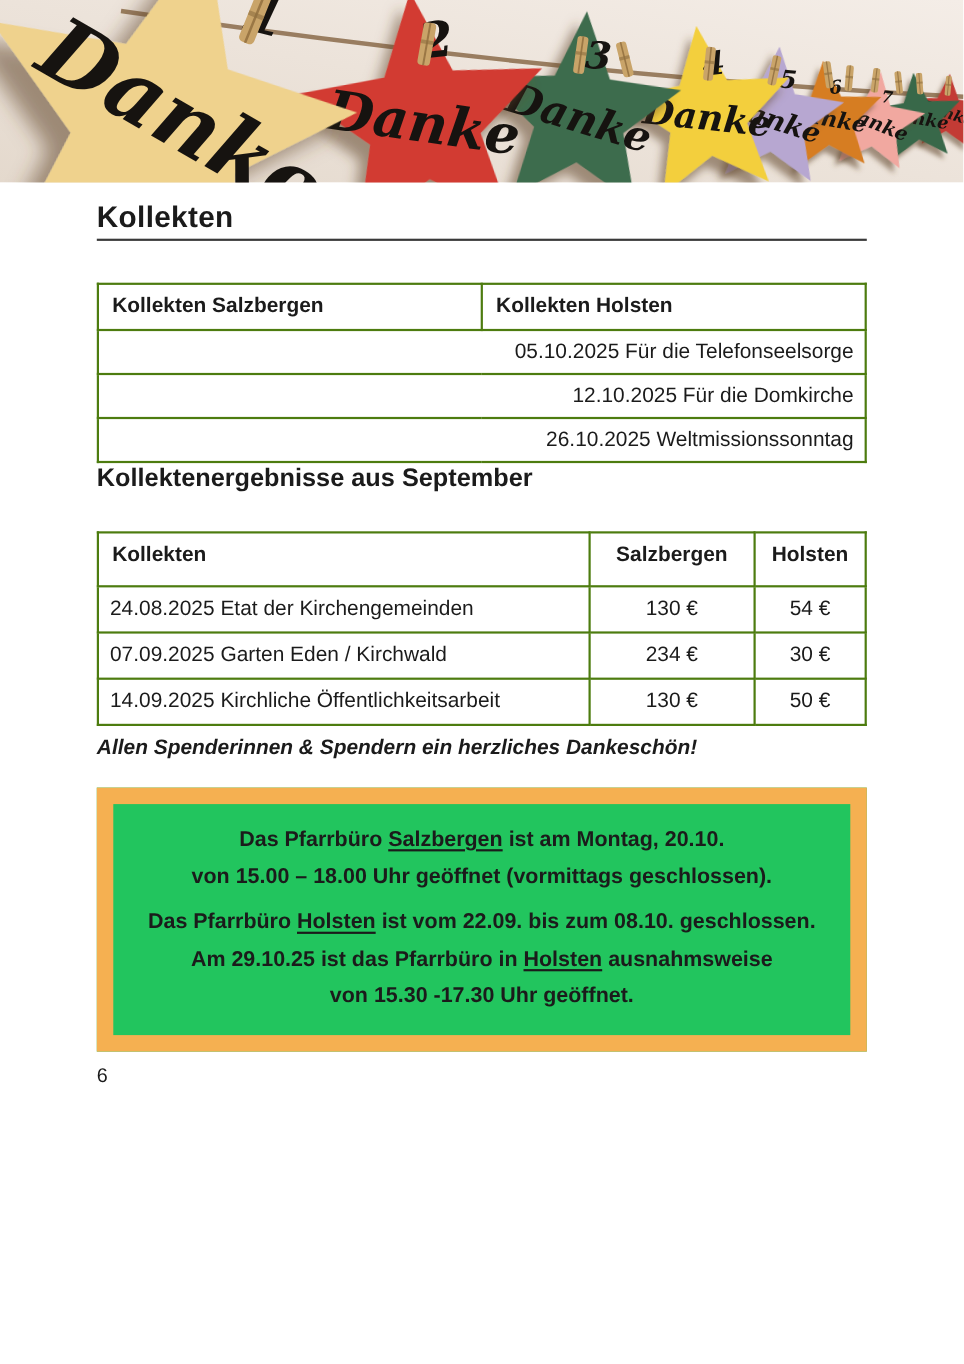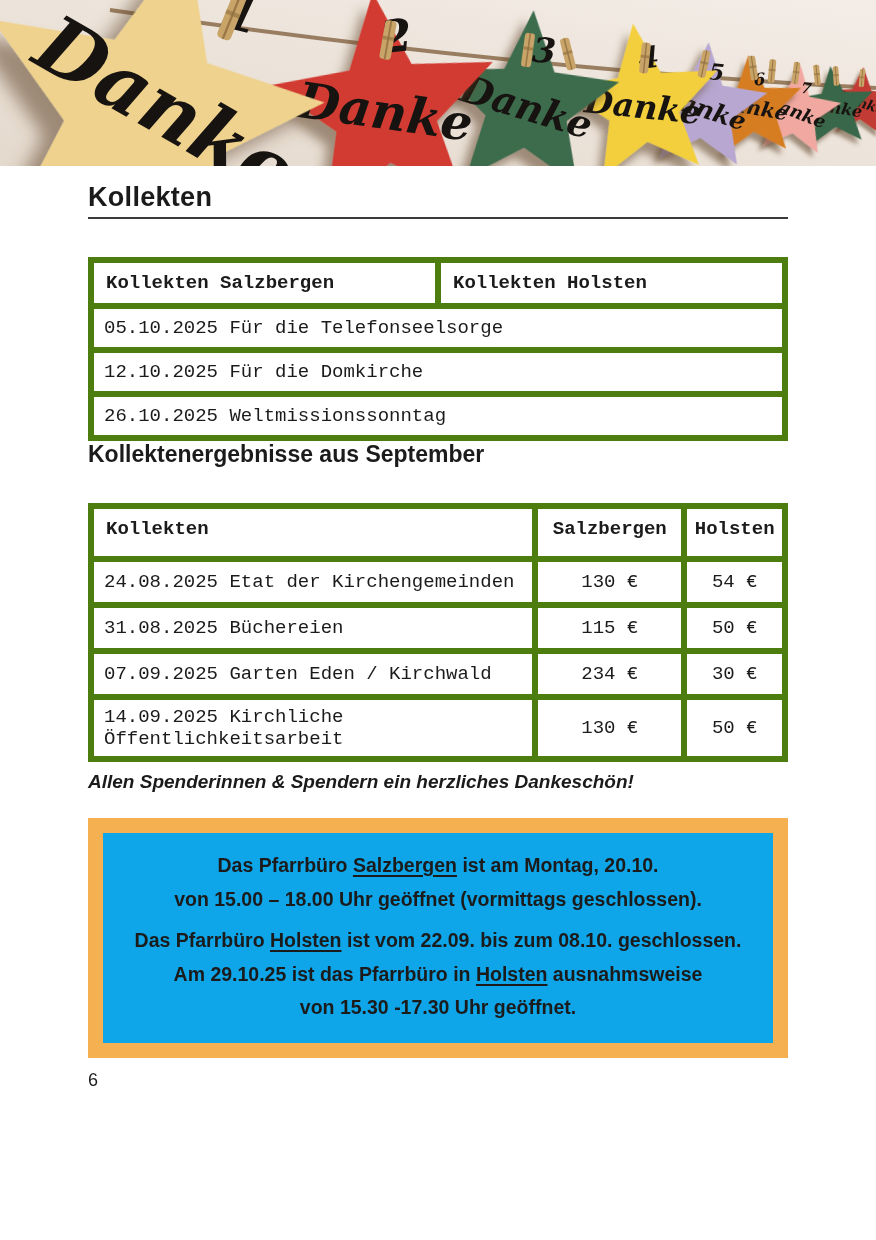--- a/index.html
+++ b/index.html
@@ -68,32 +68,31 @@
 
   table.doc-table {
     border-collapse: collapse;
     width: 100%;
     font-size: 19px;
     table-layout: fixed;
   }
   .upcoming-table { margin-top: 38px; }
   .results-table  { margin-top: 35px; }
   .doc-table th, .doc-table td {
-    border: 6px solid #4d7c0f;
+    border: 2px solid #4d7c0f;
     padding: 6px 10px;
     vertical-align: middle;
-    font-family: Liberation Mono, monospace;
   }
   .doc-table th {
     font-weight: bold;
     text-align: left;
     padding: 9px 10px 9px 12px;
   }
   .upcoming-table td.span-row {
-    text-align: left;
+    text-align: right;
     height: 26px;
   }
   .upcoming-table td.split-cell {
     text-align: center;
     padding: 4px 10px;
   }
   .results-table th.col-kollekten { padding-bottom: 16px; }
   .results-table th.col-amount {
     text-align: center;
     padding-left: 4px; padding-right: 4px; padding-bottom: 16px;
@@ -104,21 +103,21 @@
   .thanks-note {
     margin-top: 9px;
     font-size: 19px;
     font-weight: bold;
     font-style: italic;
   }
 
   .notice-box {
     margin-top: 25px;
     border: 15px solid #F5B051;
-    background: #0ea5e9;
+    background: #22c55e;
     text-align: center;
     font-weight: bold;
     font-size: 19.5px;
     line-height: 1.72;
     padding: 16px 8px 18px 8px;
   }
   .notice-box p { margin: 0; }
   .notice-box p + p { margin-top: 8px; }
   .notice-box .u {
     text-decoration: underline;
@@ -258,25 +257,20 @@
         <th class="col-kollekten">Kollekten</th>
         <th class="col-amount">Salzbergen</th>
         <th class="col-amount">Holsten</th>
       </tr>
       <tr>
         <td>24.08.2025 Etat der Kirchengemeinden</td>
         <td class="amount">130 €</td>
         <td class="amount">54 €</td>
       </tr>
       <tr>
-        <td>31.08.2025 Büchereien</td>
-        <td class="amount">115 €</td>
-        <td class="amount">50 €</td>
-      </tr>
-      <tr>
         <td>07.09.2025 Garten Eden / Kirchwald</td>
         <td class="amount">234 €</td>
         <td class="amount">30 €</td>
       </tr>
       <tr>
         <td>14.09.2025 Kirchliche Öffentlichkeitsarbeit</td>
         <td class="amount">130 €</td>
         <td class="amount">50 €</td>
       </tr>
     </tbody>

